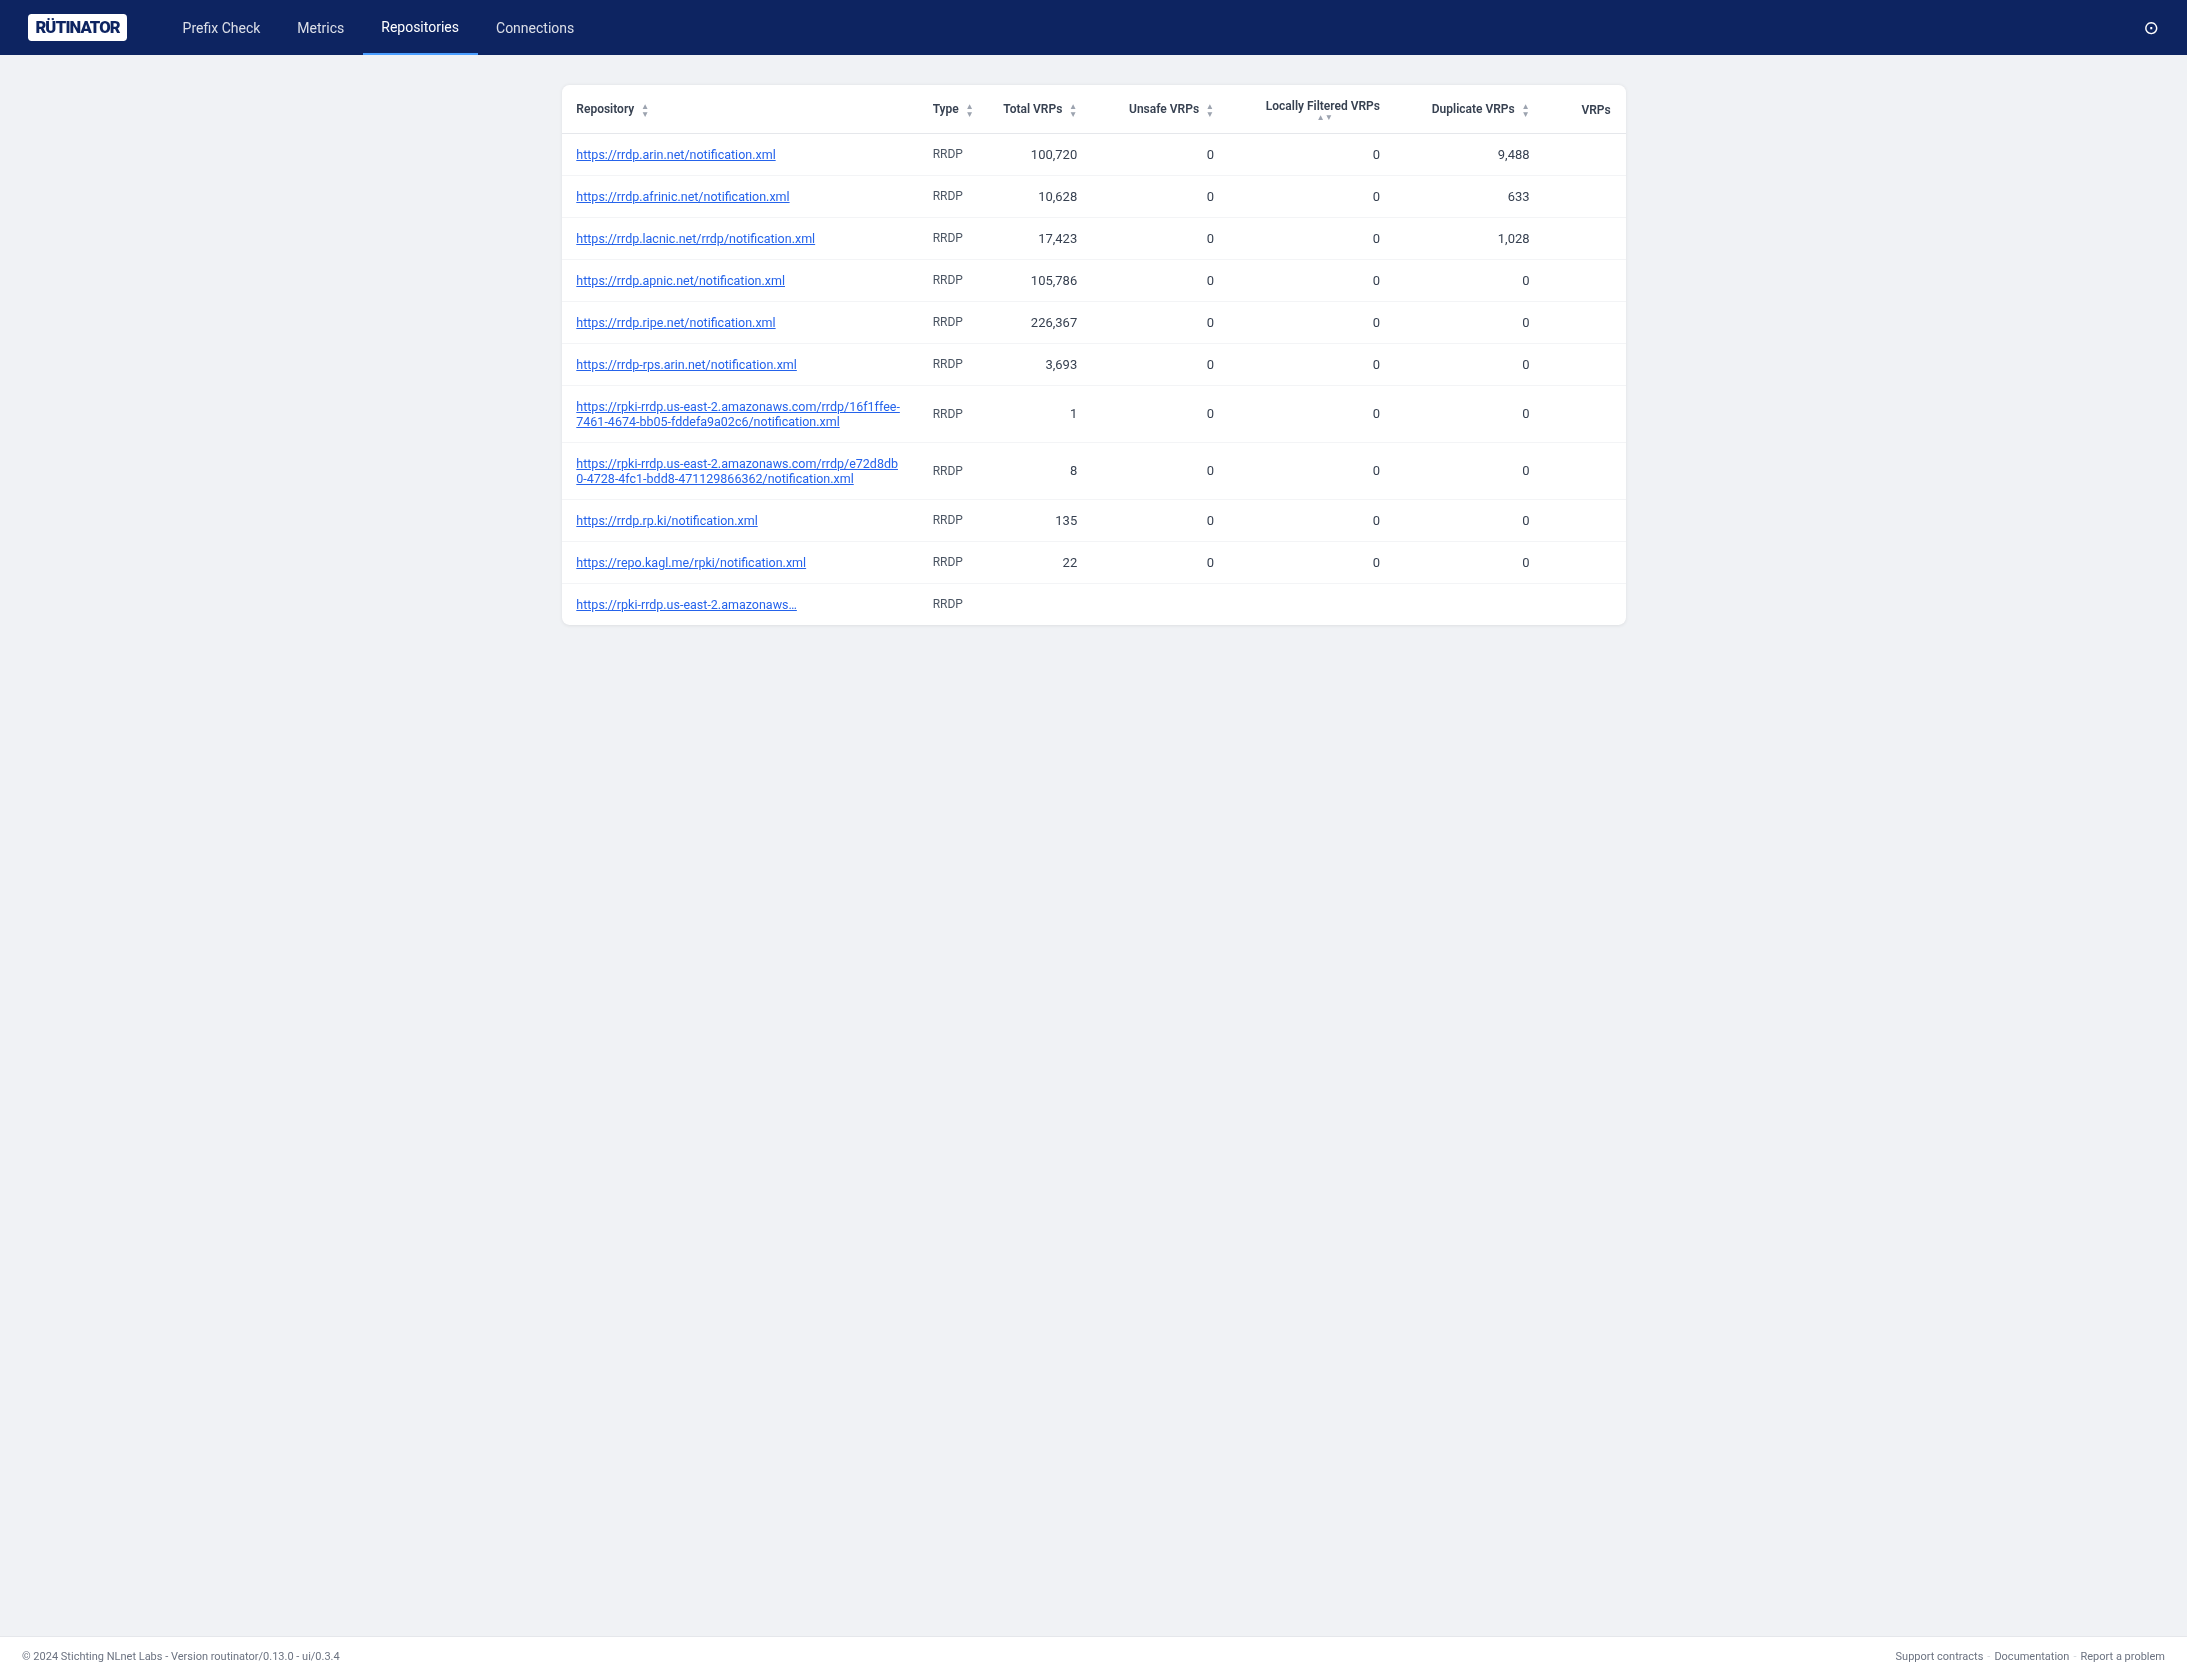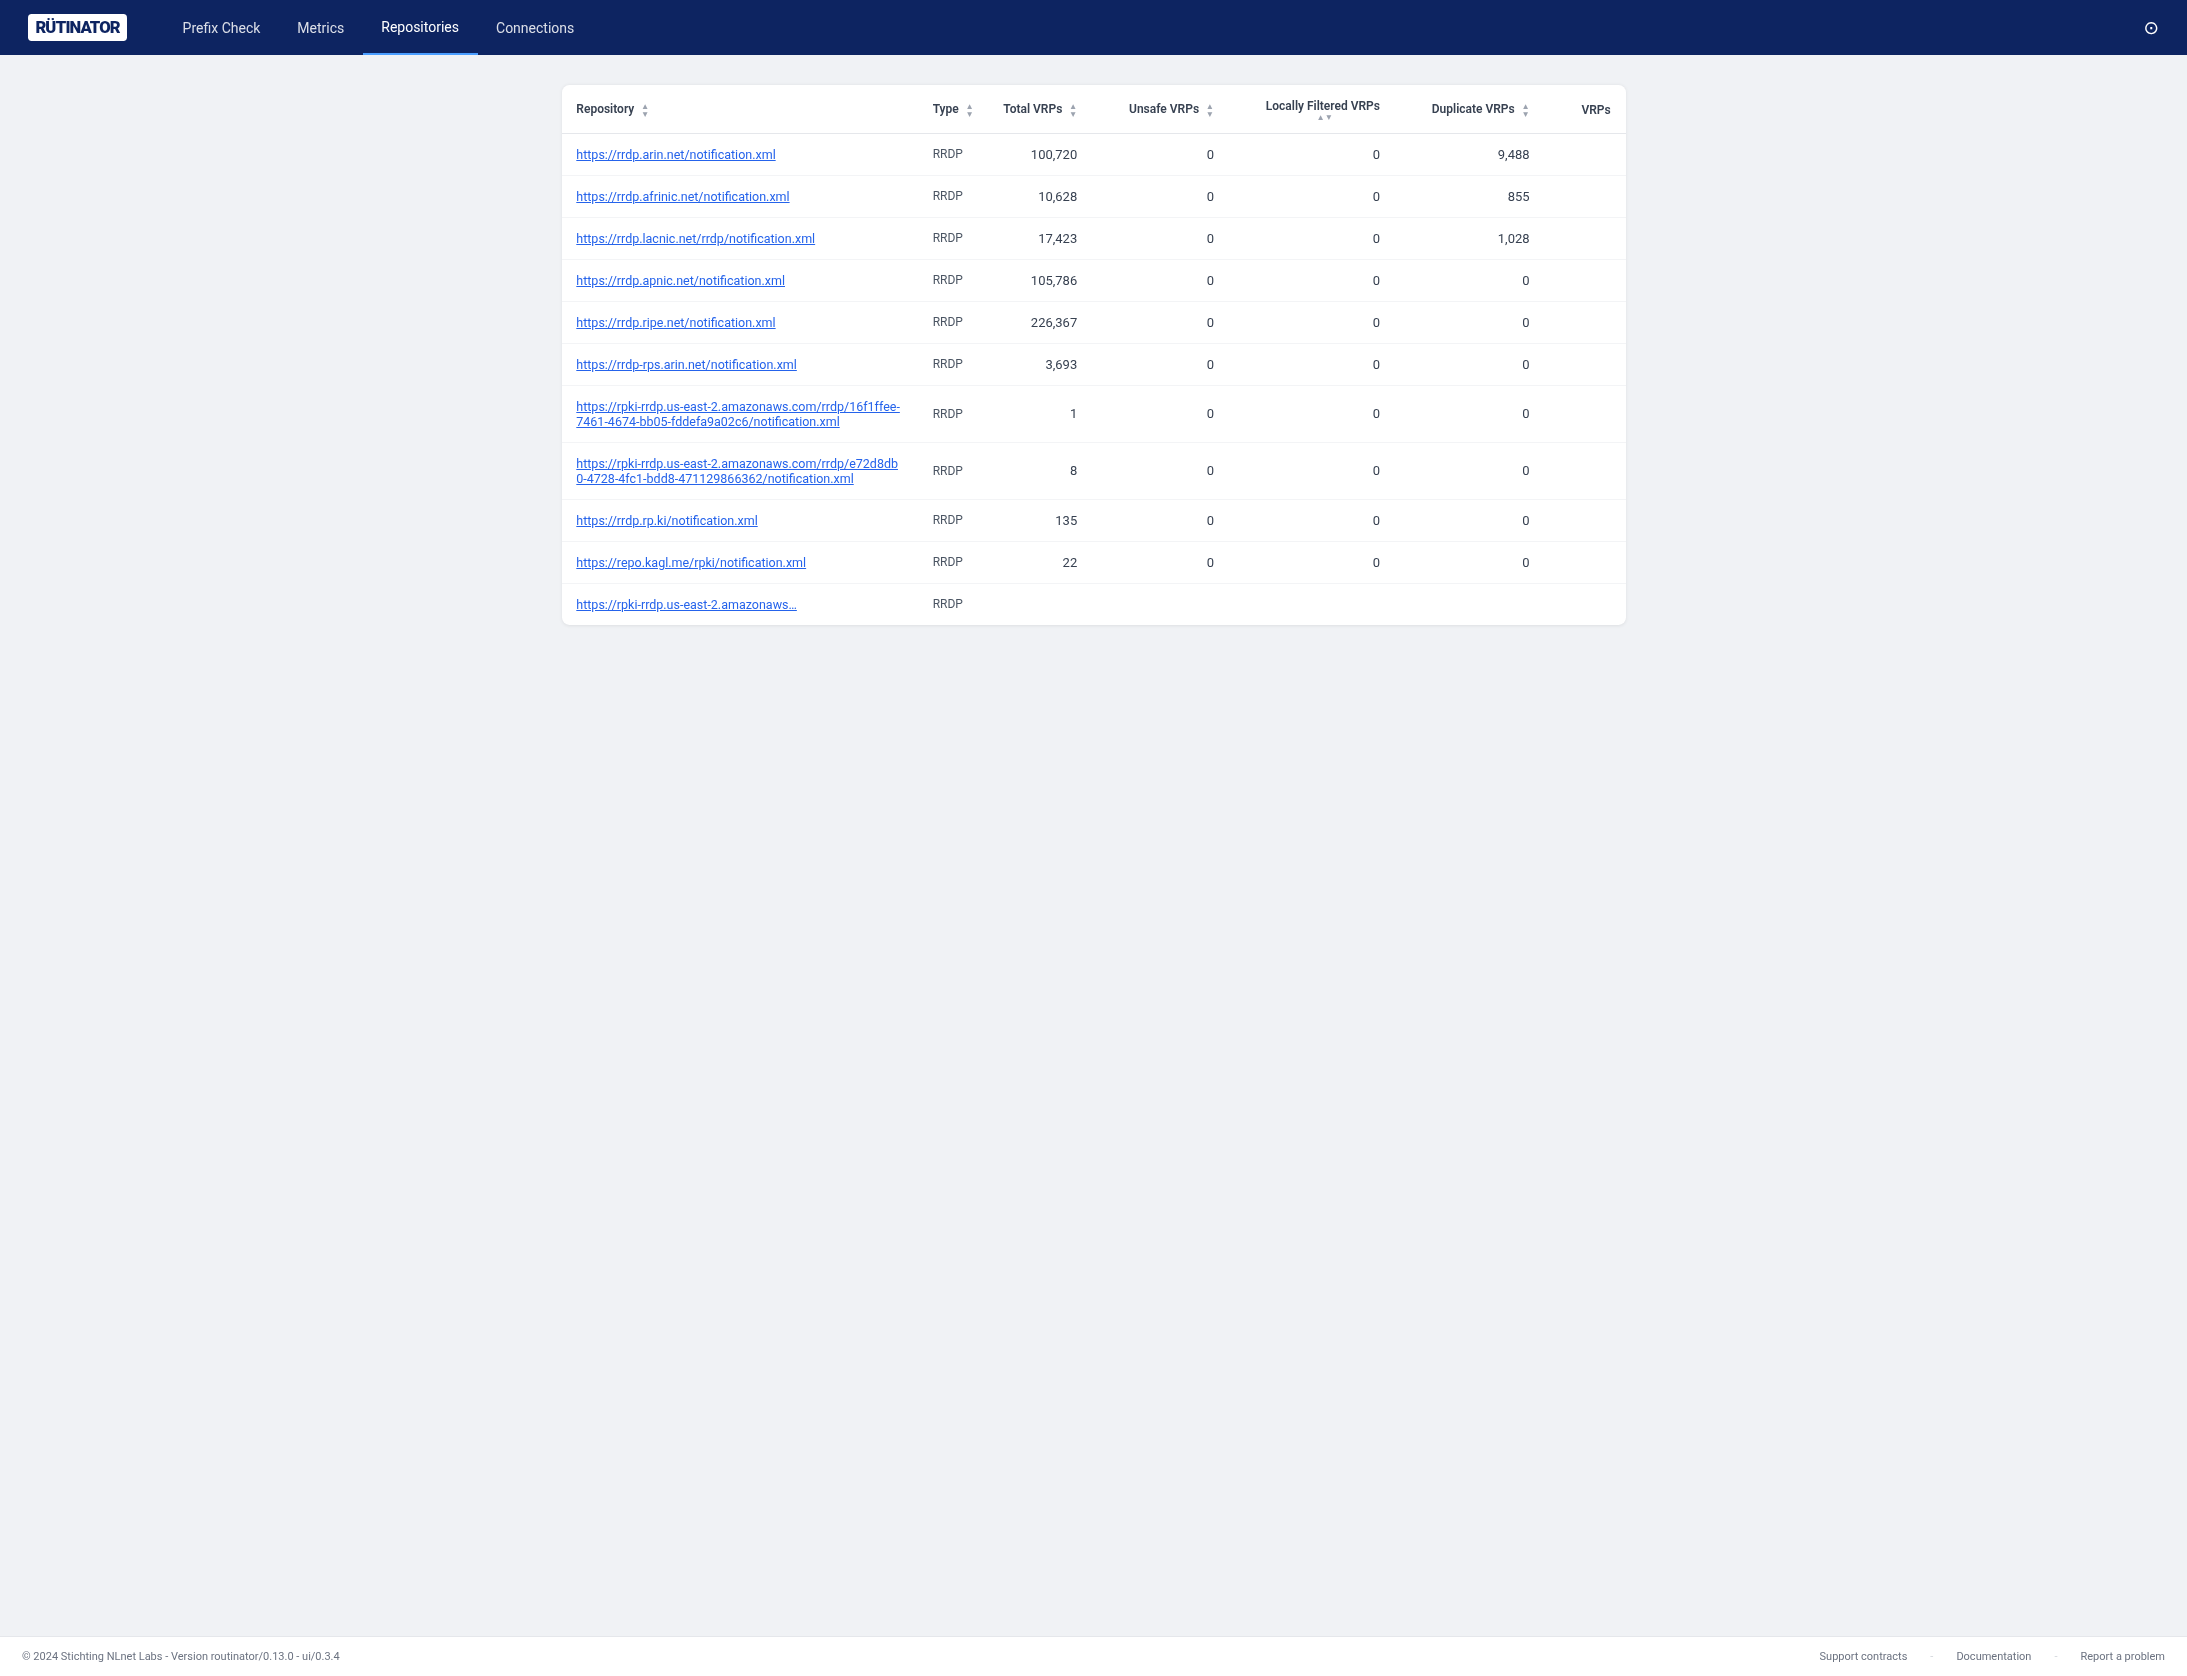--- a/index.html
+++ b/index.html
@@ -162,21 +162,21 @@
       align-items: center;
       font-size: 11px;
       color: #6b7280;
       margin-top: auto;
     }
 
     footer a {
       color: #6b7280;
       text-decoration: none;
     }
-    .footer-right { display: flex; gap: 23px; align-items: flex-start; }
+    .footer-right { display: flex; gap: 4px; align-items: flex-start; }
     .footer-sep { color: #d1d5db; }
 
     
     .table-wrapper::-webkit-scrollbar { width: 7.4px; height: 7.4px; }
     .table-wrapper::-webkit-scrollbar-track { background: #f1f1f1; }
     .table-wrapper::-webkit-scrollbar-thumb { background: #c1c1c1; border-radius: 3.7px; }
   </style>
 </head>
 <body>
 
@@ -239,21 +239,21 @@
               <td class="col-number">0</td>
               <td class="col-number">9,488</td>
               <td class="col-number"></td>
             </tr>
             <tr>
               <td class="col-repo"><a href="#">https://rrdp.afrinic.net/notification.xml</a></td>
               <td class="col-type">RRDP</td>
               <td class="col-number">10,628</td>
               <td class="col-number">0</td>
               <td class="col-number">0</td>
-              <td class="col-number">855</td>
+              <td class="col-number">633</td>
               <td class="col-number"></td>
             </tr>
             <tr>
               <td class="col-repo"><a href="#">https://rrdp.lacnic.net/rrdp/notification.xml</a></td>
               <td class="col-type">RRDP</td>
               <td class="col-number">17,423</td>
               <td class="col-number">0</td>
               <td class="col-number">0</td>
               <td class="col-number">1,028</td>
               <td class="col-number"></td>

